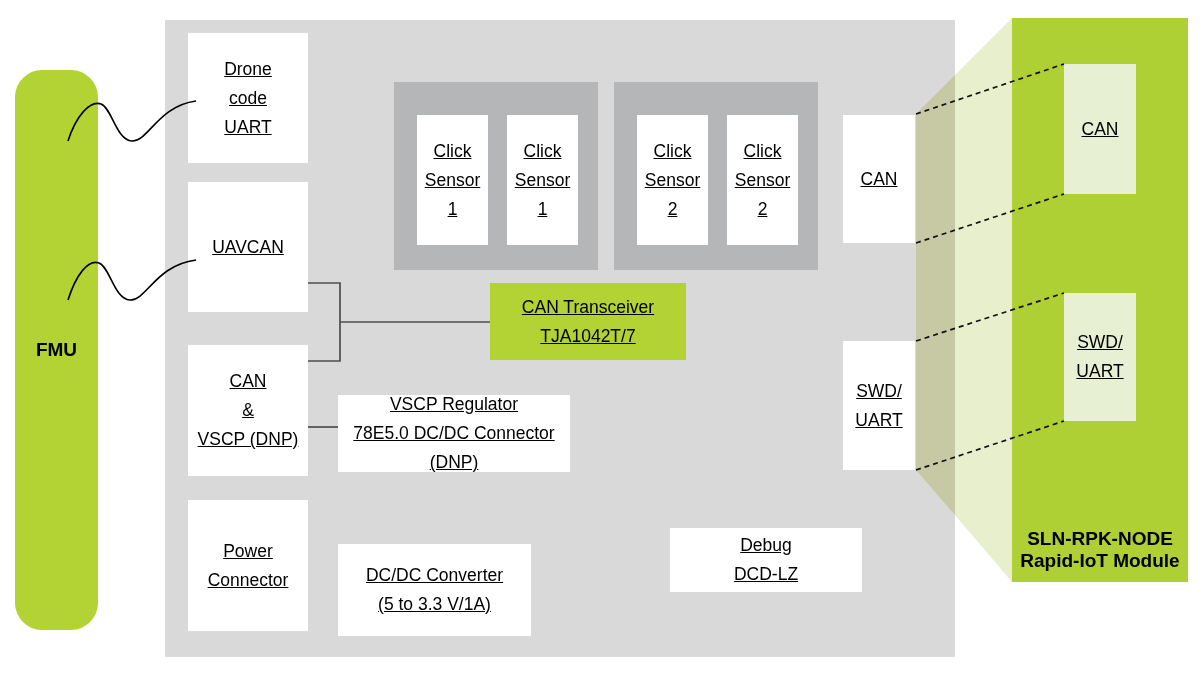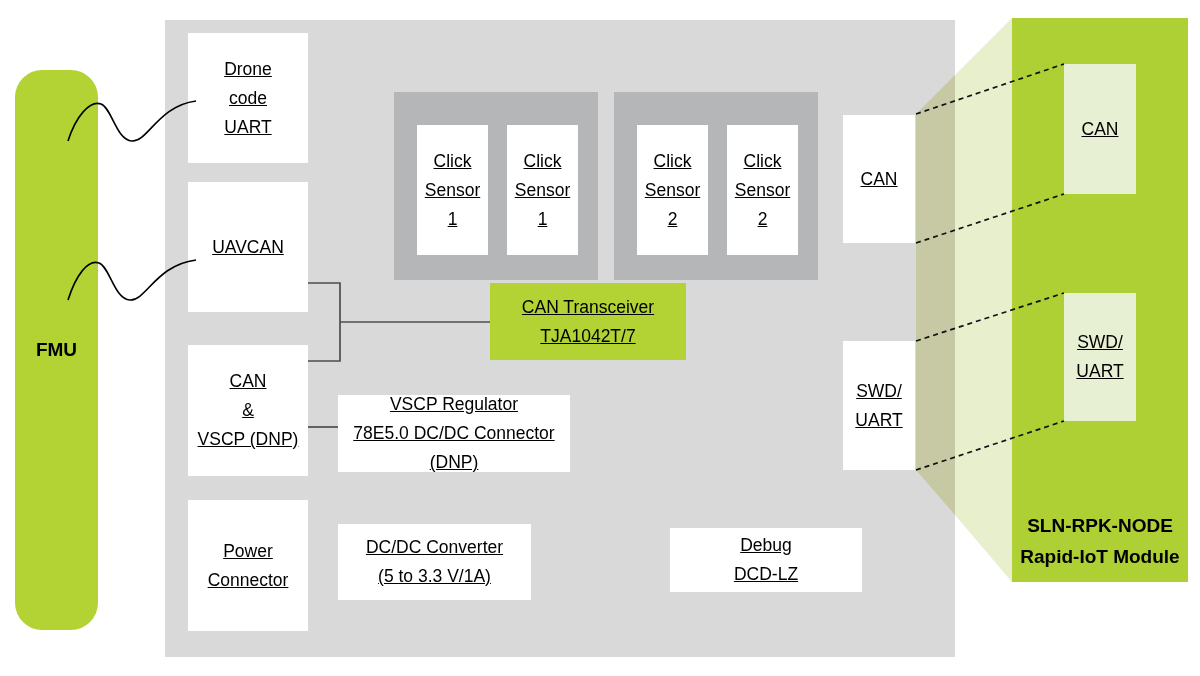--- a/index.html
+++ b/index.html
@@ -2,21 +2,21 @@
 <html style="--accent-green: #b3d335; --module-green: #aed034; --panel-gray: #d9d9d9; --group-gray: #b5b6b8; --fan-light-green: #e7efcd; --fan-dark-olive: #c6c9a4; --inner-box-green: #e8f0d3; --line-dark: #4d4d4d; --dash-black: #111111;"><head>
 <meta charset="utf-8">
 <style>
   html,body{margin:0;padding:0;background:#fff;}
   .stage{
     position:relative;width:1200px;height:676px;background:#fff;overflow:hidden;
     font-family:"Liberation Sans",sans-serif;color:#000;
   }
   .abs{position:absolute;}
   .panel{background:var(--panel-gray);}
-  .group{background:var(--group-gray);margin-top:10px;}
+  .group{background:var(--group-gray);}
   .box{
     background:#fff;display:flex;align-items:center;justify-content:center;
     text-align:center;font-size:17.5px;line-height:29px;white-space:pre-line;text-decoration:underline;
   }
   .box.green{background:var(--accent-green);}
   .box.pale{background:var(--inner-box-green);}
   
   .main-panel{left:165px;top:20px;width:790px;height:637px;}
   
   .fmu-bar{left:15px;top:70px;width:83px;height:560px;background:var(--accent-green);
@@ -27,31 +27,31 @@
   .b-canvscp{left:188px;top:345px;width:120px;height:131px;}
   .b-power{left:188px;top:500px;width:120px;height:131px;}
   
   .g1{left:394px;top:82px;width:204px;height:188px;}
   .g2{left:614px;top:82px;width:204px;height:188px;}
   .cs{top:33px;width:71px;height:130px;}
   .cs.a{left:23px;} .cs.b{left:113px;}
   
   .b-transceiver{left:490px;top:283px;width:196px;height:77px;}
   .b-vscpreg{left:338px;top:395px;width:232px;height:77px;}
-  .b-dcdc{left:338px;top:524px;width:193px;height:76px;}
+  .b-dcdc{left:338px;top:544px;width:193px;height:92px;}
   .b-debug{left:670px;top:528px;width:192px;height:64px;}
   
   .b-canhost{left:843px;top:115px;width:72px;height:128px;}
   .b-swdhost{left:843px;top:341px;width:72px;height:129px;}
   
   .module{left:1012px;top:18px;width:176px;height:564px;background:var(--module-green);}
   .m-can{left:52px;top:46px;width:72px;height:130px;}
   .m-swd{left:52px;top:275px;width:72px;height:128px;}
   .m-title{left:0;right:0;bottom:10px;text-align:center;font-weight:bold;
-    font-size:19px;line-height:31px;white-space:pre-line;}
+    font-size:19px;line-height:22px;white-space:pre-line;}
   
   .overlay{left:0;top:0;width:1200px;height:676px;pointer-events:none;}
 </style>
 </head>
 <body>
 
 <div class="stage">
 
   <div class="abs panel main-panel"></div>
 

